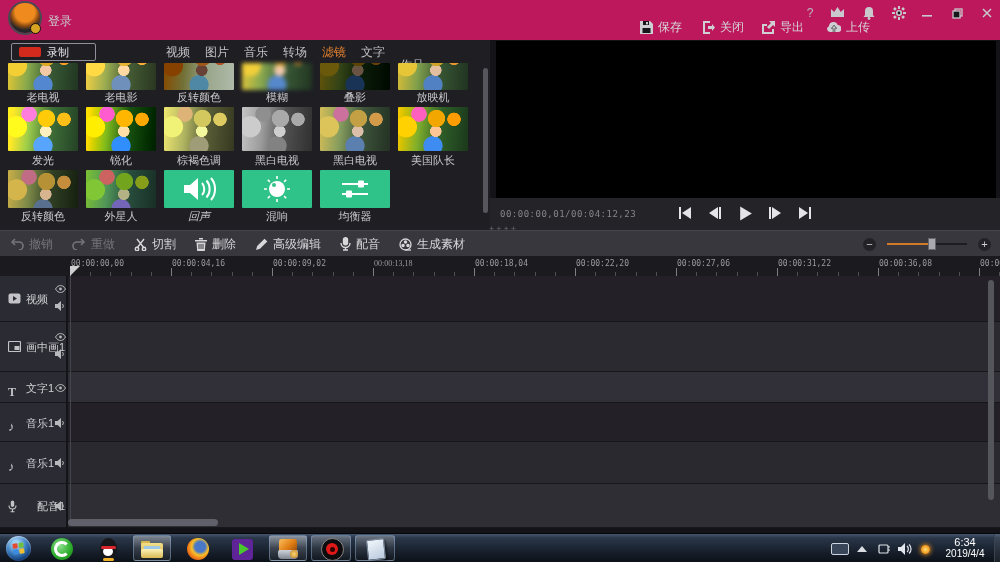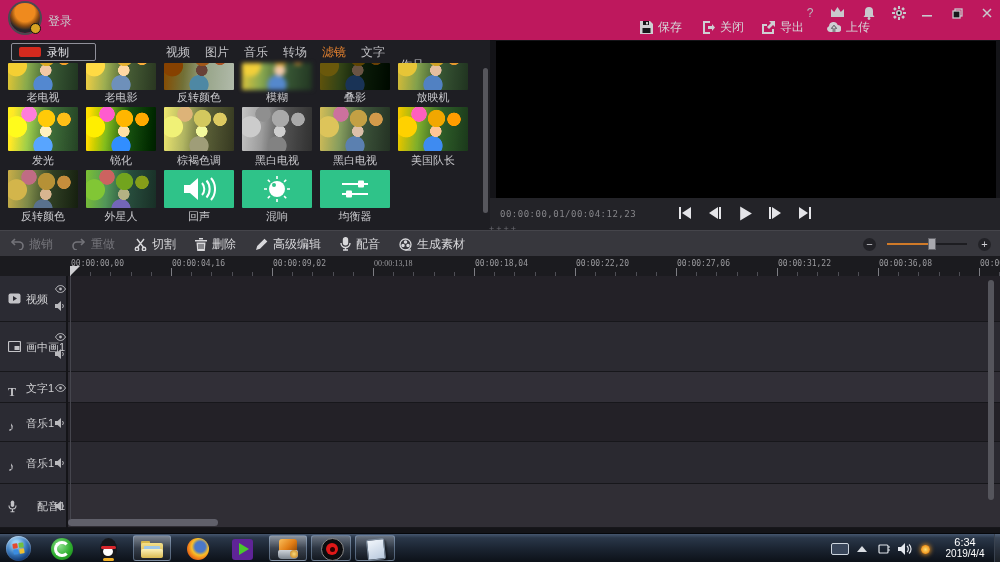--- a/index.html
+++ b/index.html
@@ -243,21 +243,21 @@
         <div class="thumb" style="left: 86px; top: 130px; height: 38px; filter: hue-rotate(35deg) brightness(0.85);"></div>
         <div class="flabel" style="left: 86px; top: 169px;">外星人</div>
         <div class="tile" style="left: 164px; top: 130px; height: 38px; background: rgb(47, 195, 137);">
           <span>
             <svg width="34" height="26" viewBox="0 0 34 26">
               <path d="M2 9h6l8-7v22l-8-7H2z" fill="#fff"></path>
               <path d="M20 7a9 9 0 0 1 0 12M24.5 4.5a13 13 0 0 1 0 17M29 2a17 17 0 0 1 0 22" stroke="#fff" stroke-width="2" fill="none"></path>
             </svg>
           </span>
         </div>
-        <div class="flabel" style="left: 164px; top: 169px;">回声</div>
+        <div class="flabel" style="left: 164px; top: 169px; font-style: italic;">回声</div>
         <div class="tile" style="left: 242px; top: 130px; height: 38px; background: rgb(47, 195, 137);">
           <span>
             <svg width="28" height="28" viewBox="0 0 28 28">
               <circle cx="14" cy="14" r="8" fill="#fff"></circle>
               <circle cx="11" cy="10" r="2" fill="#2fc389"></circle>
               <g stroke="#fff" stroke-width="1.6">
                 <path d="M14 1v3M14 24v3M1 14h3M24 14h3M4.8 4.8l2.1 2.1M21.1 21.1l2.1 2.1M4.8 23.2l2.1-2.1M21.1 6.9l2.1-2.1"></path>
               </g>
             </svg>
           </span>

